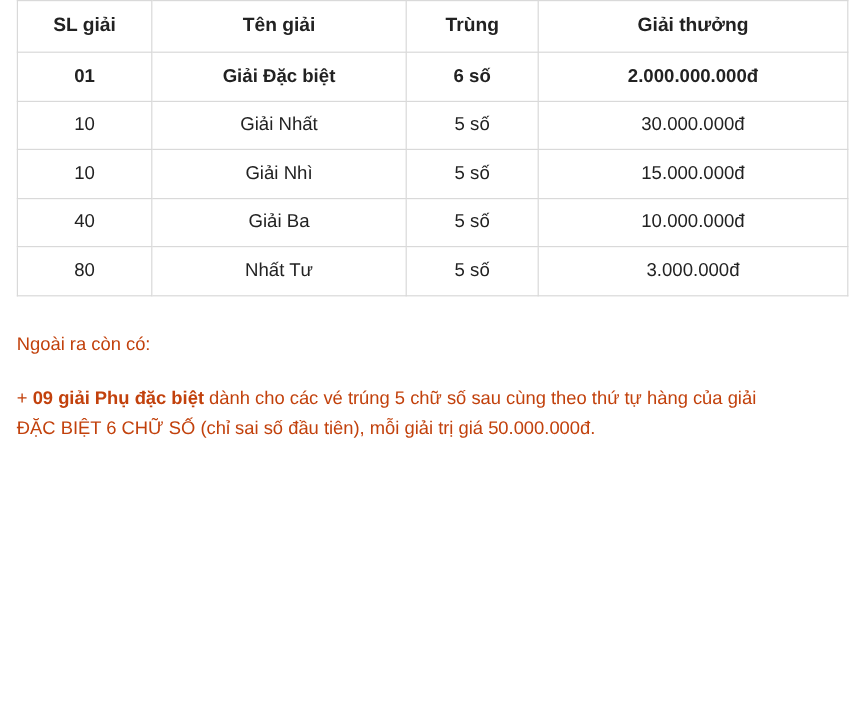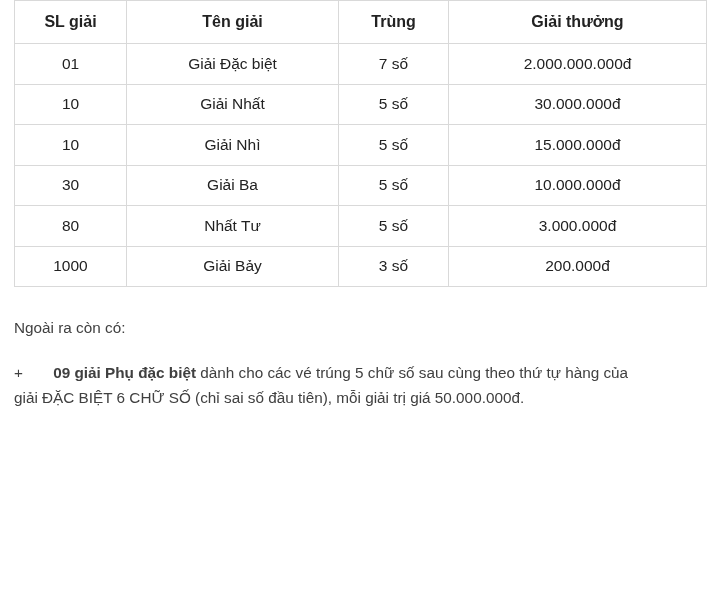--- a/index.html
+++ b/index.html
@@ -34,46 +34,45 @@
     color: #222222;
     padding: 0;
     height: 39.5px;
   }
   table.prize-table thead th {
     font-weight: bold;
     font-size: 16px;
     height: 42px;
   }
   table.prize-table tbody tr.highlight td {
-    font-weight: normal;
+    font-weight: bold;
   }
   col.c1 { width: 112px; }
   col.c2 { width: 212px; }
   col.c3 { width: 110px; }
   col.c4 { width: 258px; }
 
   .notes {
     margin: 0;
     padding: 0 16px 0 14px;
   }
   .notes p {
     margin: 0;
     font-size: 15.3px;
     line-height: 25px;
-    color: #404040;
+    color: #c2410c;
   }
   .notes p.lead {
     margin-top: 28px;
   }
   .notes p.para {
     margin-top: 20px;
   }
   .notes b {
     font-weight: bold;
-    margin-left: 26px;
   }
 </style>
 </head>
 <body>
 
 <div class="page">
 
   <table class="prize-table">
     <colgroup>
       <col class="c1">
@@ -86,52 +85,46 @@
         <th>SL giải</th>
         <th>Tên giải</th>
         <th>Trùng</th>
         <th>Giải thưởng</th>
       </tr>
     </thead>
     <tbody>
       <tr class="highlight">
         <td>01</td>
         <td>Giải Đặc biệt</td>
-        <td>7 số</td>
+        <td>6 số</td>
         <td>2.000.000.000đ</td>
       </tr>
       <tr>
         <td>10</td>
         <td>Giải Nhất</td>
         <td>5 số</td>
         <td>30.000.000đ</td>
       </tr>
       <tr>
         <td>10</td>
         <td>Giải Nhì</td>
         <td>5 số</td>
         <td>15.000.000đ</td>
       </tr>
       <tr>
-        <td>30</td>
+        <td>40</td>
         <td>Giải Ba</td>
         <td>5 số</td>
         <td>10.000.000đ</td>
       </tr>
       <tr>
         <td>80</td>
         <td>Nhất Tư</td>
         <td>5 số</td>
         <td>3.000.000đ</td>
-      </tr>
-      <tr>
-        <td>1000</td>
-        <td>Giải Bảy</td>
-        <td>3 số</td>
-        <td>200.000đ</td>
       </tr>
     </tbody>
   </table>
 
   <div class="notes">
     <p class="lead">Ngoài ra còn có:</p>
 
     <p class="para"><span>+ </span><b>09 giải Phụ đặc biệt</b><span> dành cho các vé trúng 5 chữ số sau cùng theo thứ tự hàng của giải ĐẶC BIỆT 6 CHỮ SỐ (chỉ sai số đầu tiên), mỗi giải trị giá 50.000.000đ.</span></p>
 
   </div>

